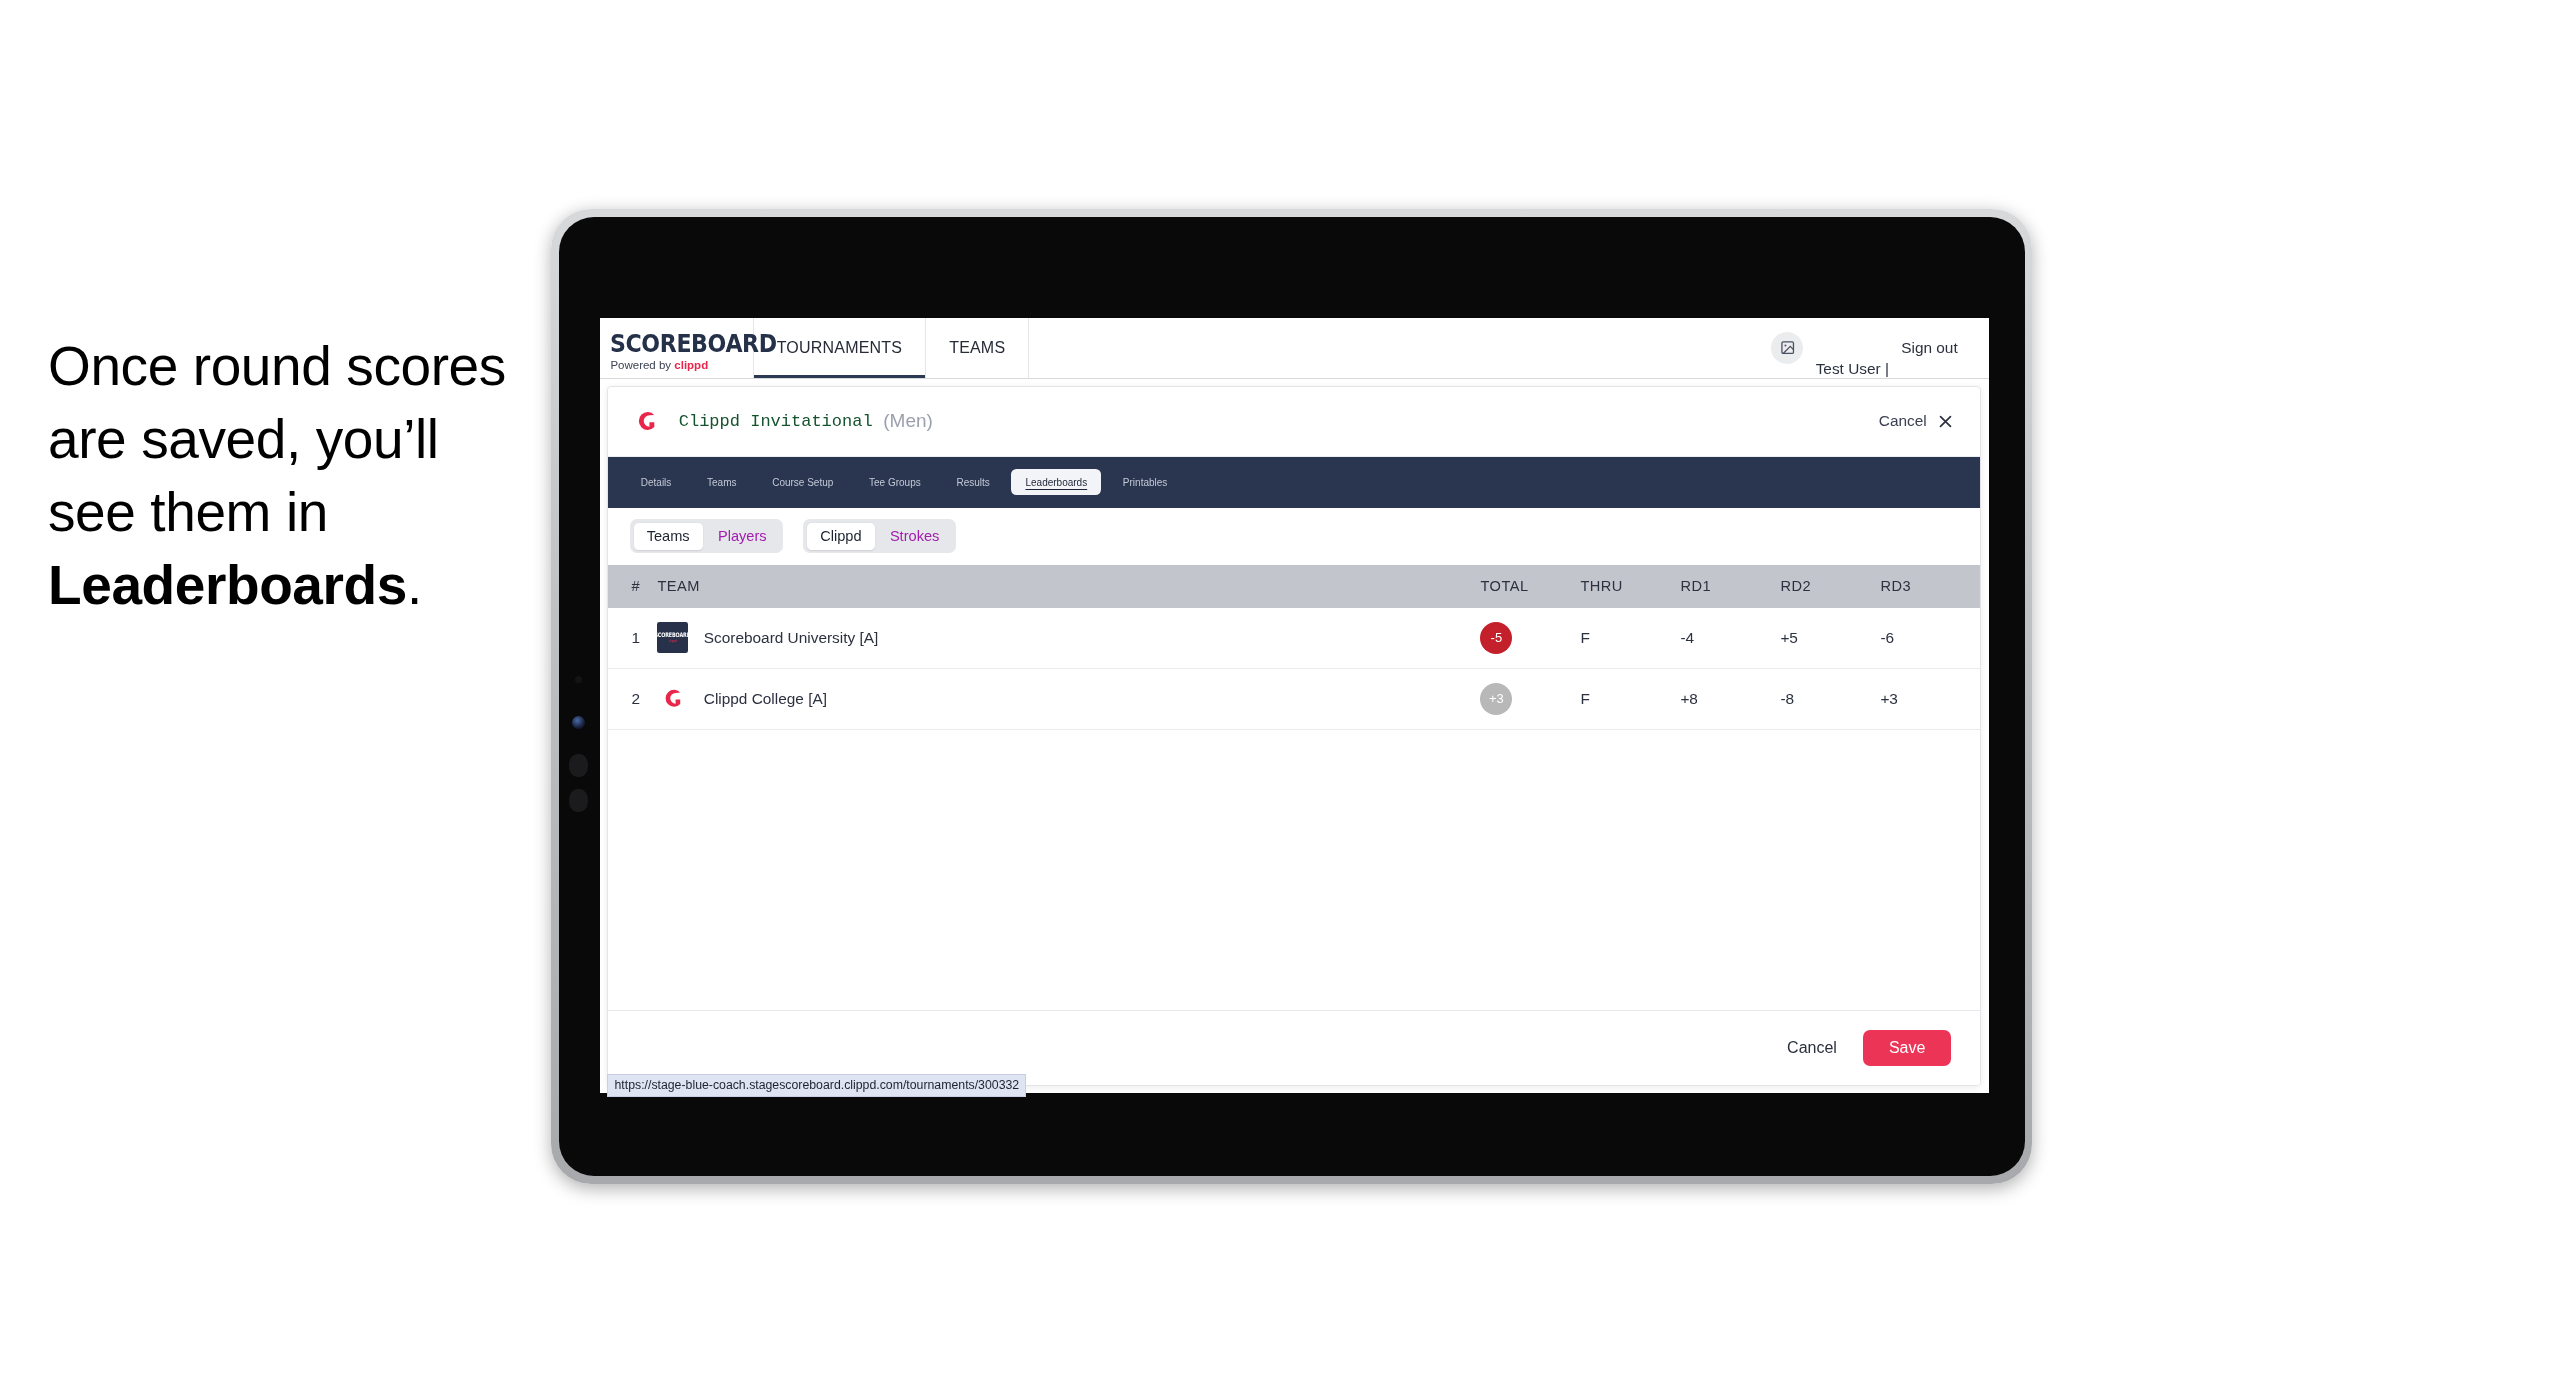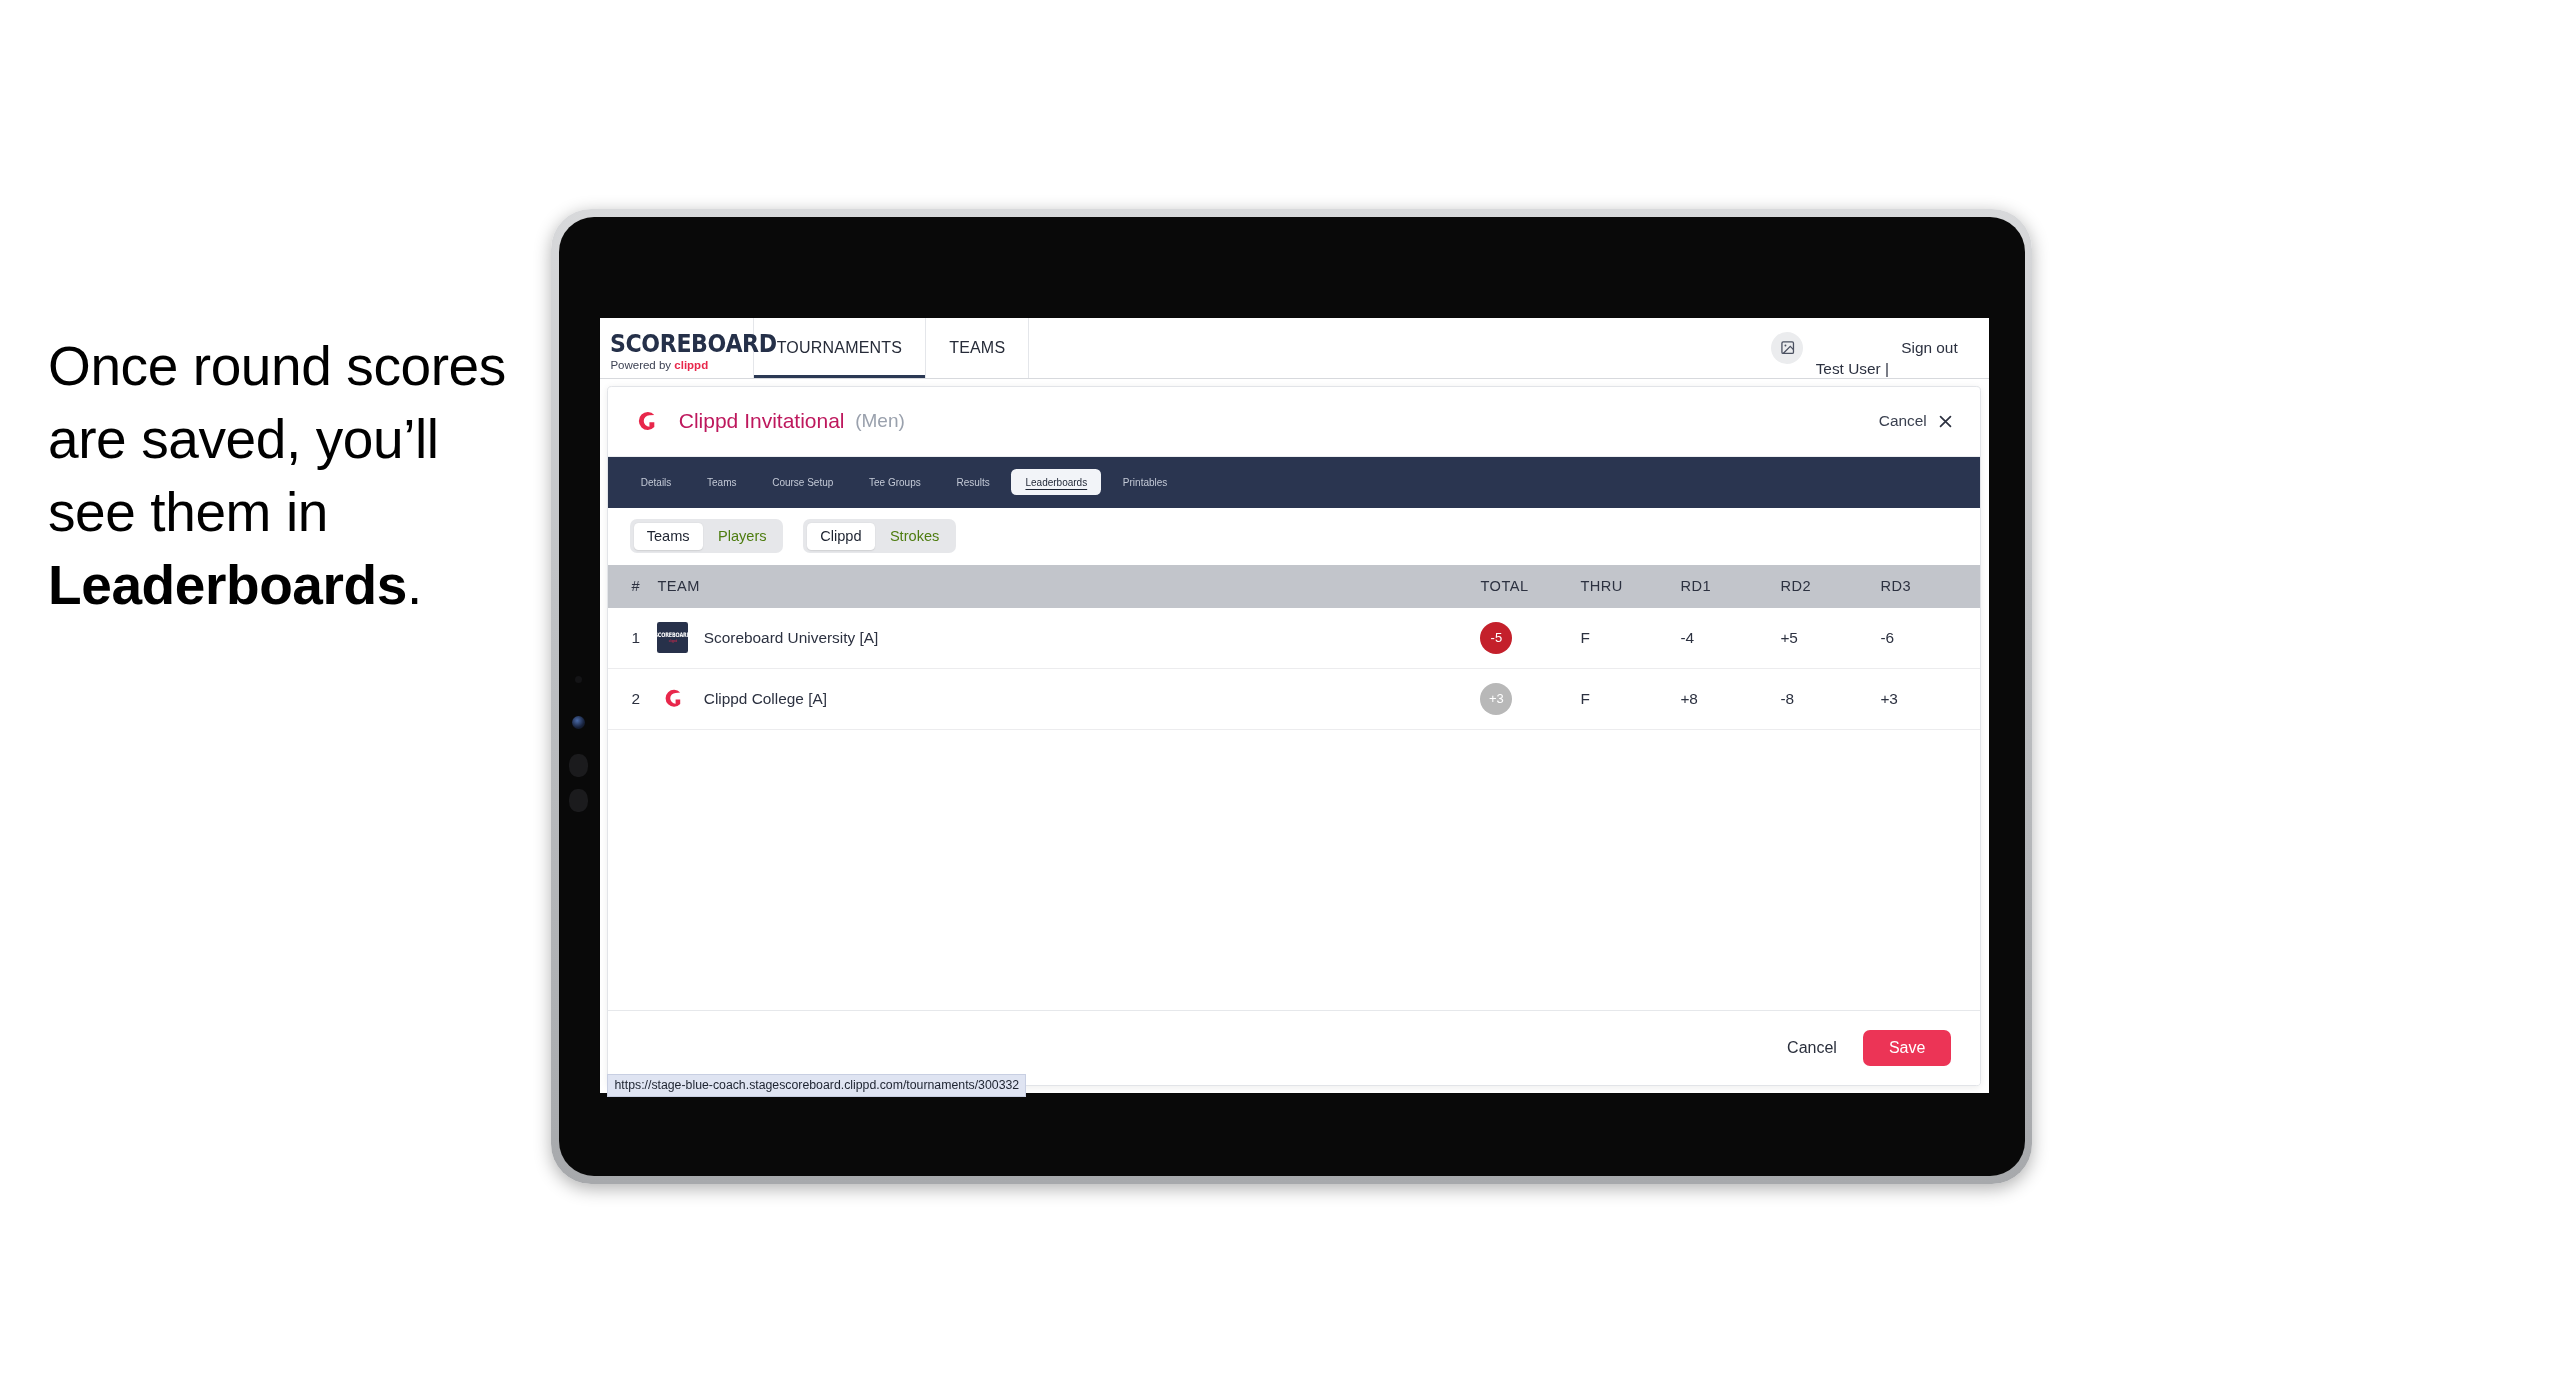--- a/index.html
+++ b/index.html
@@ -165,21 +165,21 @@
     align-items: center;
     padding: 0 26px;
     border-bottom: 0.8px solid #eceef1;
     flex: none;
   }
   #modal-logo {
     width: 26px; height: 26px;
     margin-right: 18.4px;
     display: flex; align-items: center; justify-content: center;
   }
-  #modal-title { font-size: 21px; color: #be185d; }
+  #modal-title { font-size: 17px; color: #14532d; font-family: Liberation Mono, monospace; }
   #modal-subtitle { font-size: 19px; color: #9aa1ad; margin-left: 10.7px; }
   #modal-cancel {
     margin-left: auto;
     display: flex; align-items: center; gap: 10.7px;
     font-size: 15.4px; color: #3b4150;
   }
   #close-x { width: 17px; height: 17px; }
 
   
   #tabbar {
@@ -219,21 +219,21 @@
   .toggle-group {
     background: #e6e7ea;
     border-radius: 7px;
     padding: 3.8px;
     display: flex;
     gap: 2.3px;
   }
   .toggle {
     padding: 5.4px 13px;
     font-size: 14.6px;
-    color: #4d7c0f;
+    color: #a21caf;
     border-radius: 4.6px;
     white-space: nowrap;
   }
   .toggle.on {
     background: #ffffff;
     color: #1d2330;
     box-shadow: 0 0.8px 1.5px rgba(0,0,0,0.10);
   }
 
   

